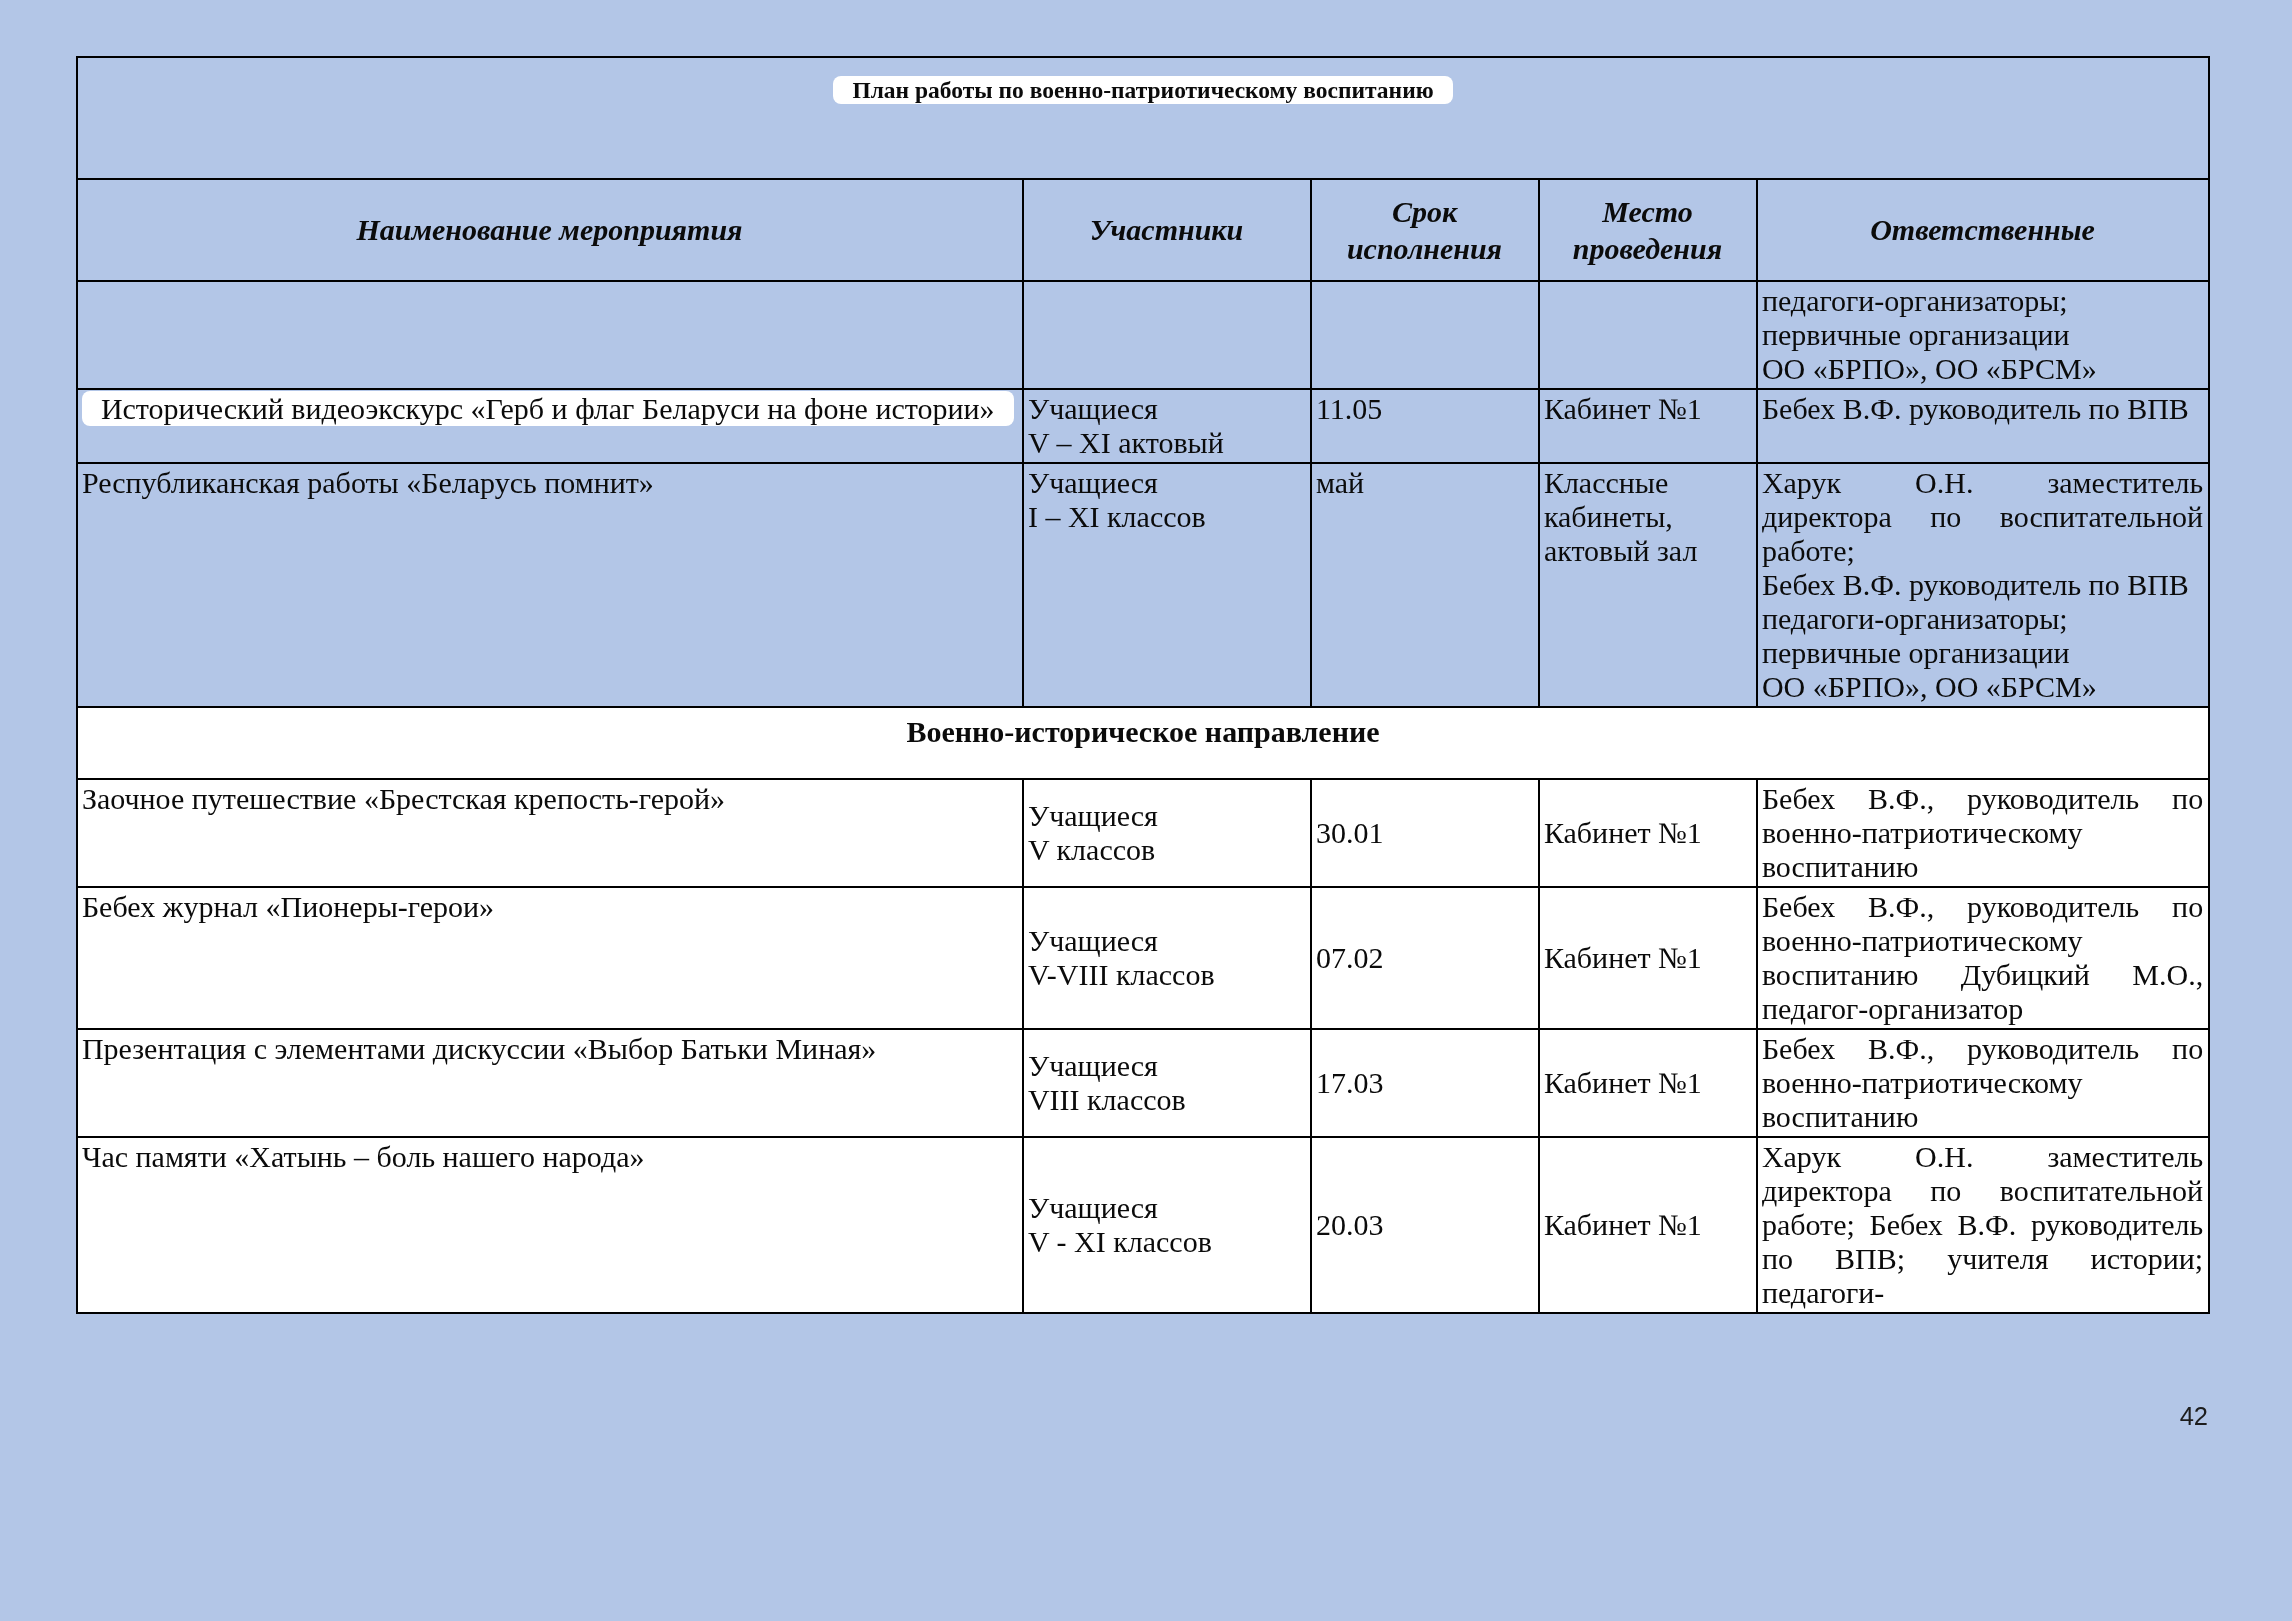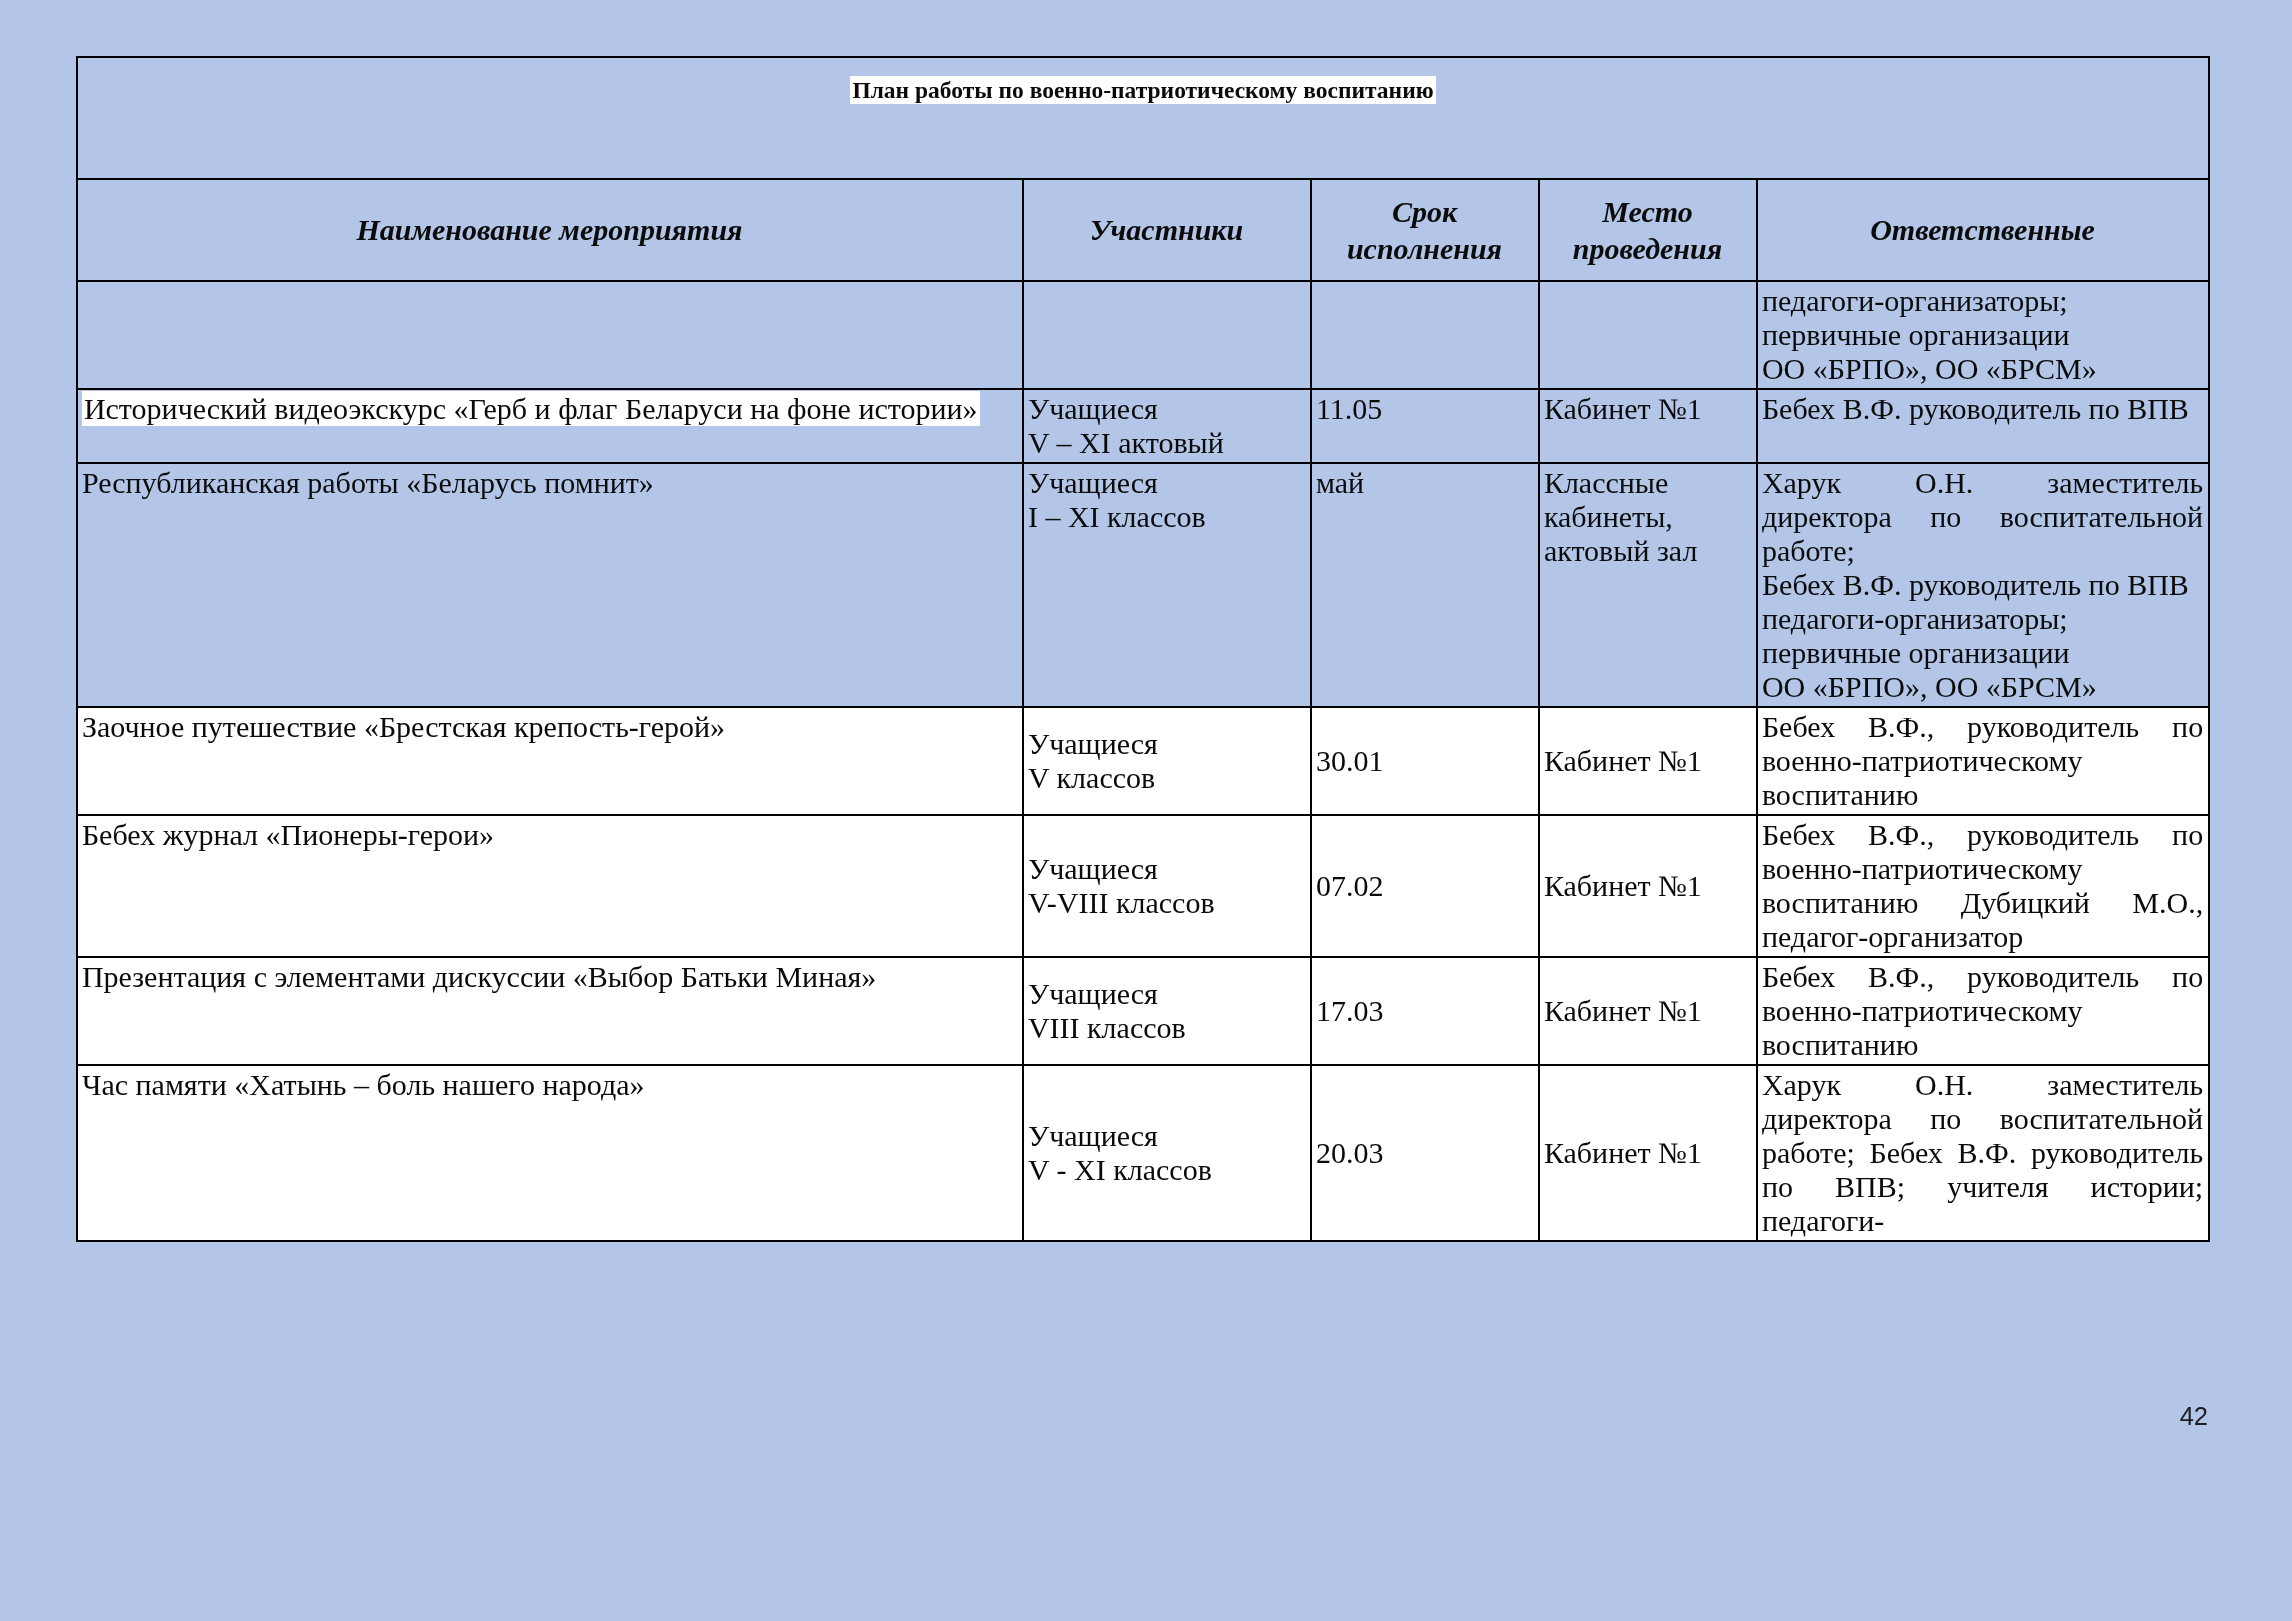--- a/index.html
+++ b/index.html
@@ -37,21 +37,21 @@
 
   
   .title-row td{
     background:var(--blue);
     border-bottom:2.9px solid var(--border);
     text-align:center;
     padding:17.6px 3.9px 73px 3.9px;
     font-weight:bold;
     font-size:23.5px;line-height:29px;
   }
-  .hl{background:var(--white);padding:1px 2px;}
+  .hl{background:var(--white);padding:1px 19px;border-radius:8px;}
 
   
   .header-row th{
     background:var(--blue);
     border-bottom:2.9px solid var(--border);
     height:102px;
     vertical-align:middle;
     text-align:center;
     font-weight:bold;font-style:italic;
     white-space:pre-line;
@@ -170,20 +170,23 @@
           </td>
           <td class="c-resp">
             <div class="para">Харук О.Н. заместитель директора по воспитательной работе;</div>
             <div class="para">Бебех В.Ф. руководитель по ВПВ</div>
             <div class="para">педагоги-организаторы;</div>
             <div class="para">первичные организации</div>
             <div class="para">ОО «БРПО», ОО «БРСМ»</div>
           </td>
         </tr>
         <tr class="theme-white">
+          <td colspan="5" class="c-section">Военно-историческое направление</td>
+        </tr>
+        <tr class="theme-white">
           <td class="c-name">
             <div class="para">Заочное путешествие «Брестская крепость-герой»</div>
           </td>
           <td class="c-part">
             <div class="para">Учащиеся</div>
             <div class="para">V классов</div>
           </td>
           <td class="c-term">
             <div class="para">30.01</div>
           </td>

